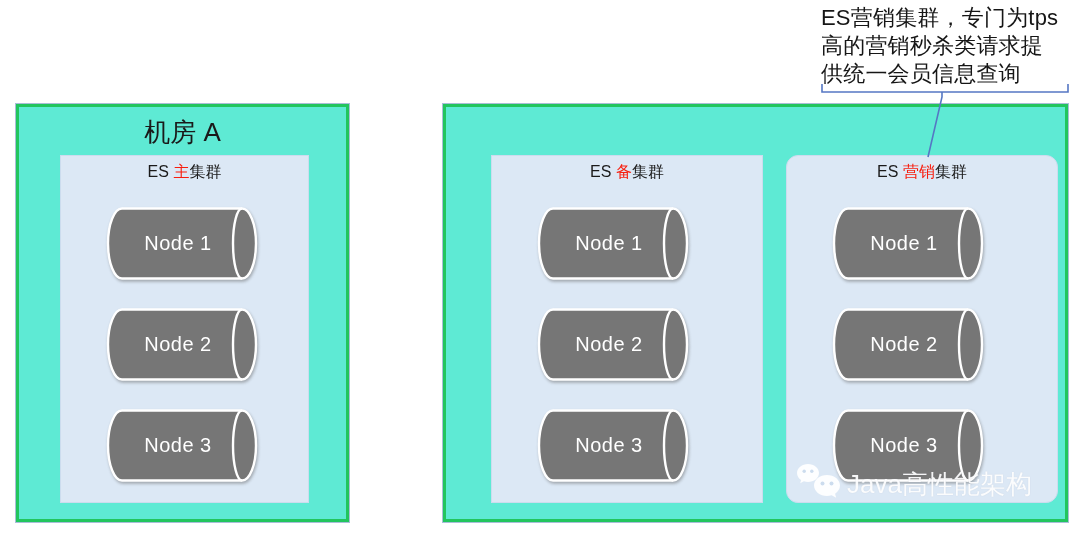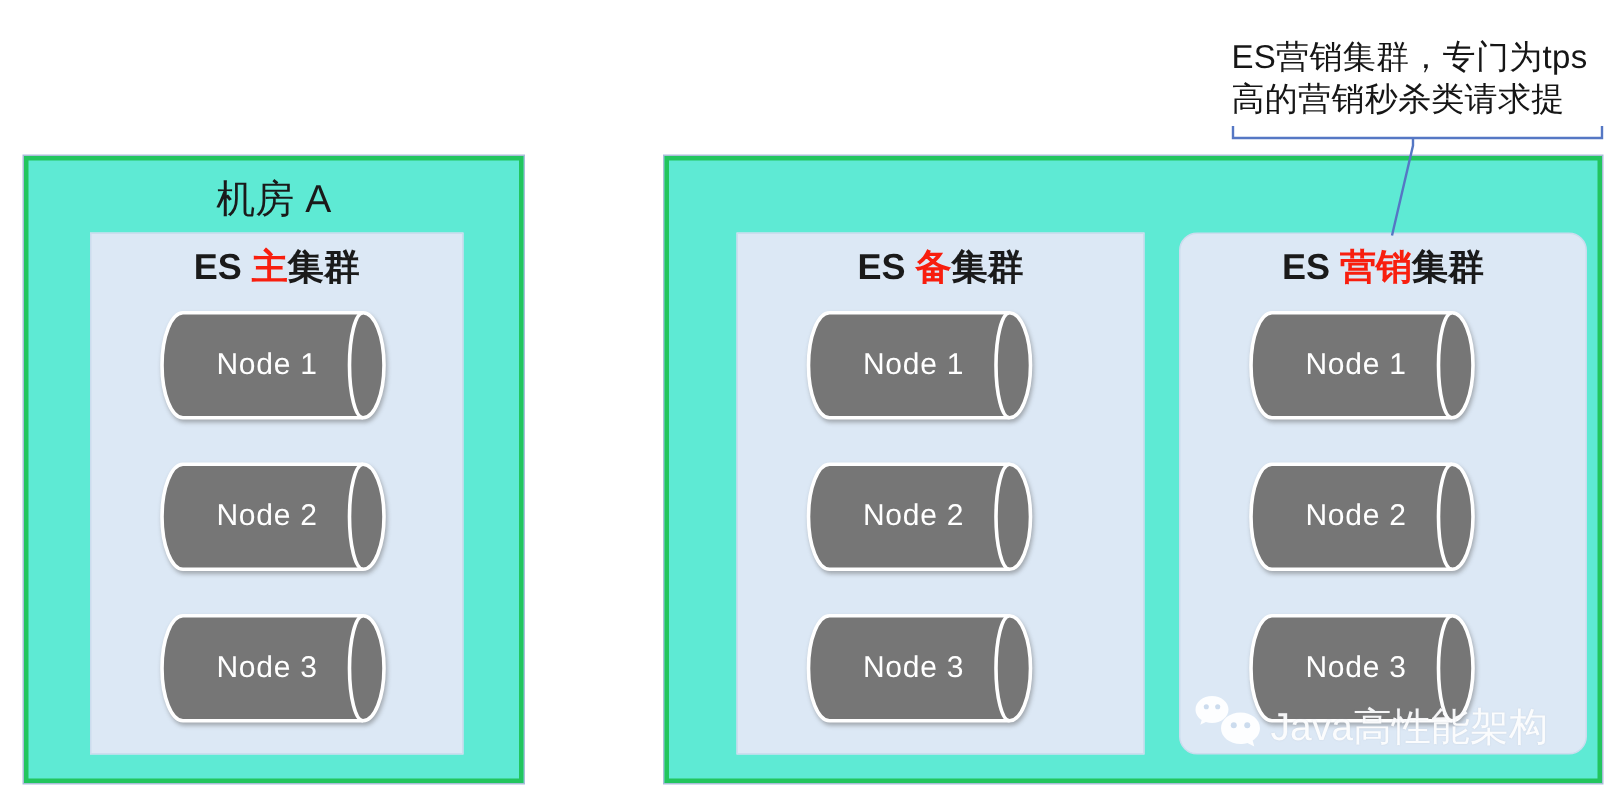--- a/index.html
+++ b/index.html
@@ -16,21 +16,20 @@
   .note {
     position: absolute;
     left: 821px;
     top: 4px;
     width: 252px;
     color: #161616;
     font-size: 22px;
     line-height: 28px;
     letter-spacing: 0.2px;
     white-space: nowrap;
-    margin-top: 20px;
   }
 
   
   #connector-overlay {
     position: absolute;
     left: 0; top: 0;
     width: 1080px; height: 537px;
     pointer-events: none;
     z-index: 5;
   }
@@ -65,24 +64,23 @@
     border: 1px solid #ccdcee;
   }
   .cluster-a1 { left: 41px; width: 249px; }
   .cluster-b1 { left: 45px; }
   .cluster-b2 { left: 340px; border-radius: 12px; }
   .cluster-title {
     position: absolute;
     left: 0; right: 0;
     top: 6px;
     text-align: center;
-    font-size: 24px;
+    font-size: 16px;
     color: #1a1a1a;
     white-space: nowrap;
-    font-weight: bold;
   }
   .hl { color: #f81e0e; }
 
   
   .node {
     position: absolute;
     width: 161px;
     height: 75px;
     left: 44px;
   }
@@ -120,20 +118,21 @@
   }
 </style>
 </head>
 <body>
 
 <div id="canvas">
 
   <div class="note">
     <div>ES营销集群，专门为tps</div>
     <div>高的营销秒杀类请求提</div>
+    <div>供统一会员信息查询</div>
   </div>
 
   <svg id="connector-overlay" viewBox="0 0 1080 537" xmlns="http://www.w3.org/2000/svg">
     <path d="M822,84 L822,92 L1068,92 L1068,84" fill="none" stroke="#5577c4" stroke-width="1.6"></path>
     <path d="M942,92 L942,97 L928,157" fill="none" stroke="#5577c4" stroke-width="1.6"></path>
   </svg>
 
   <div class="room room-a">
     <div class="room-title">机房 A</div>
 

